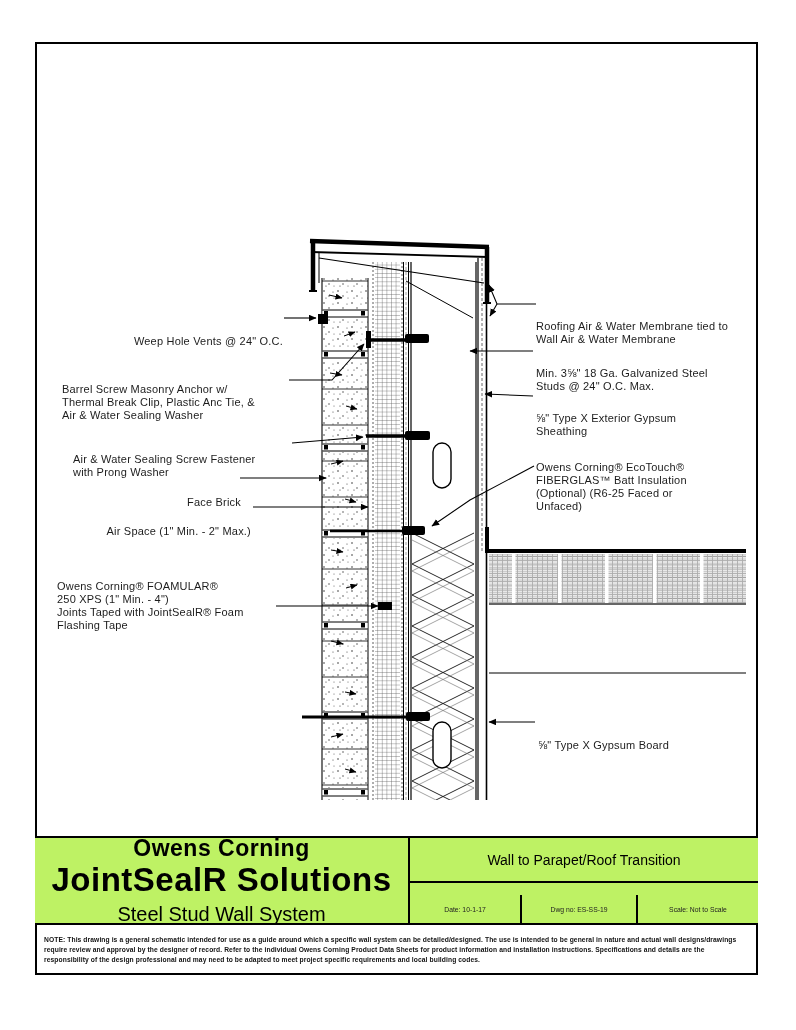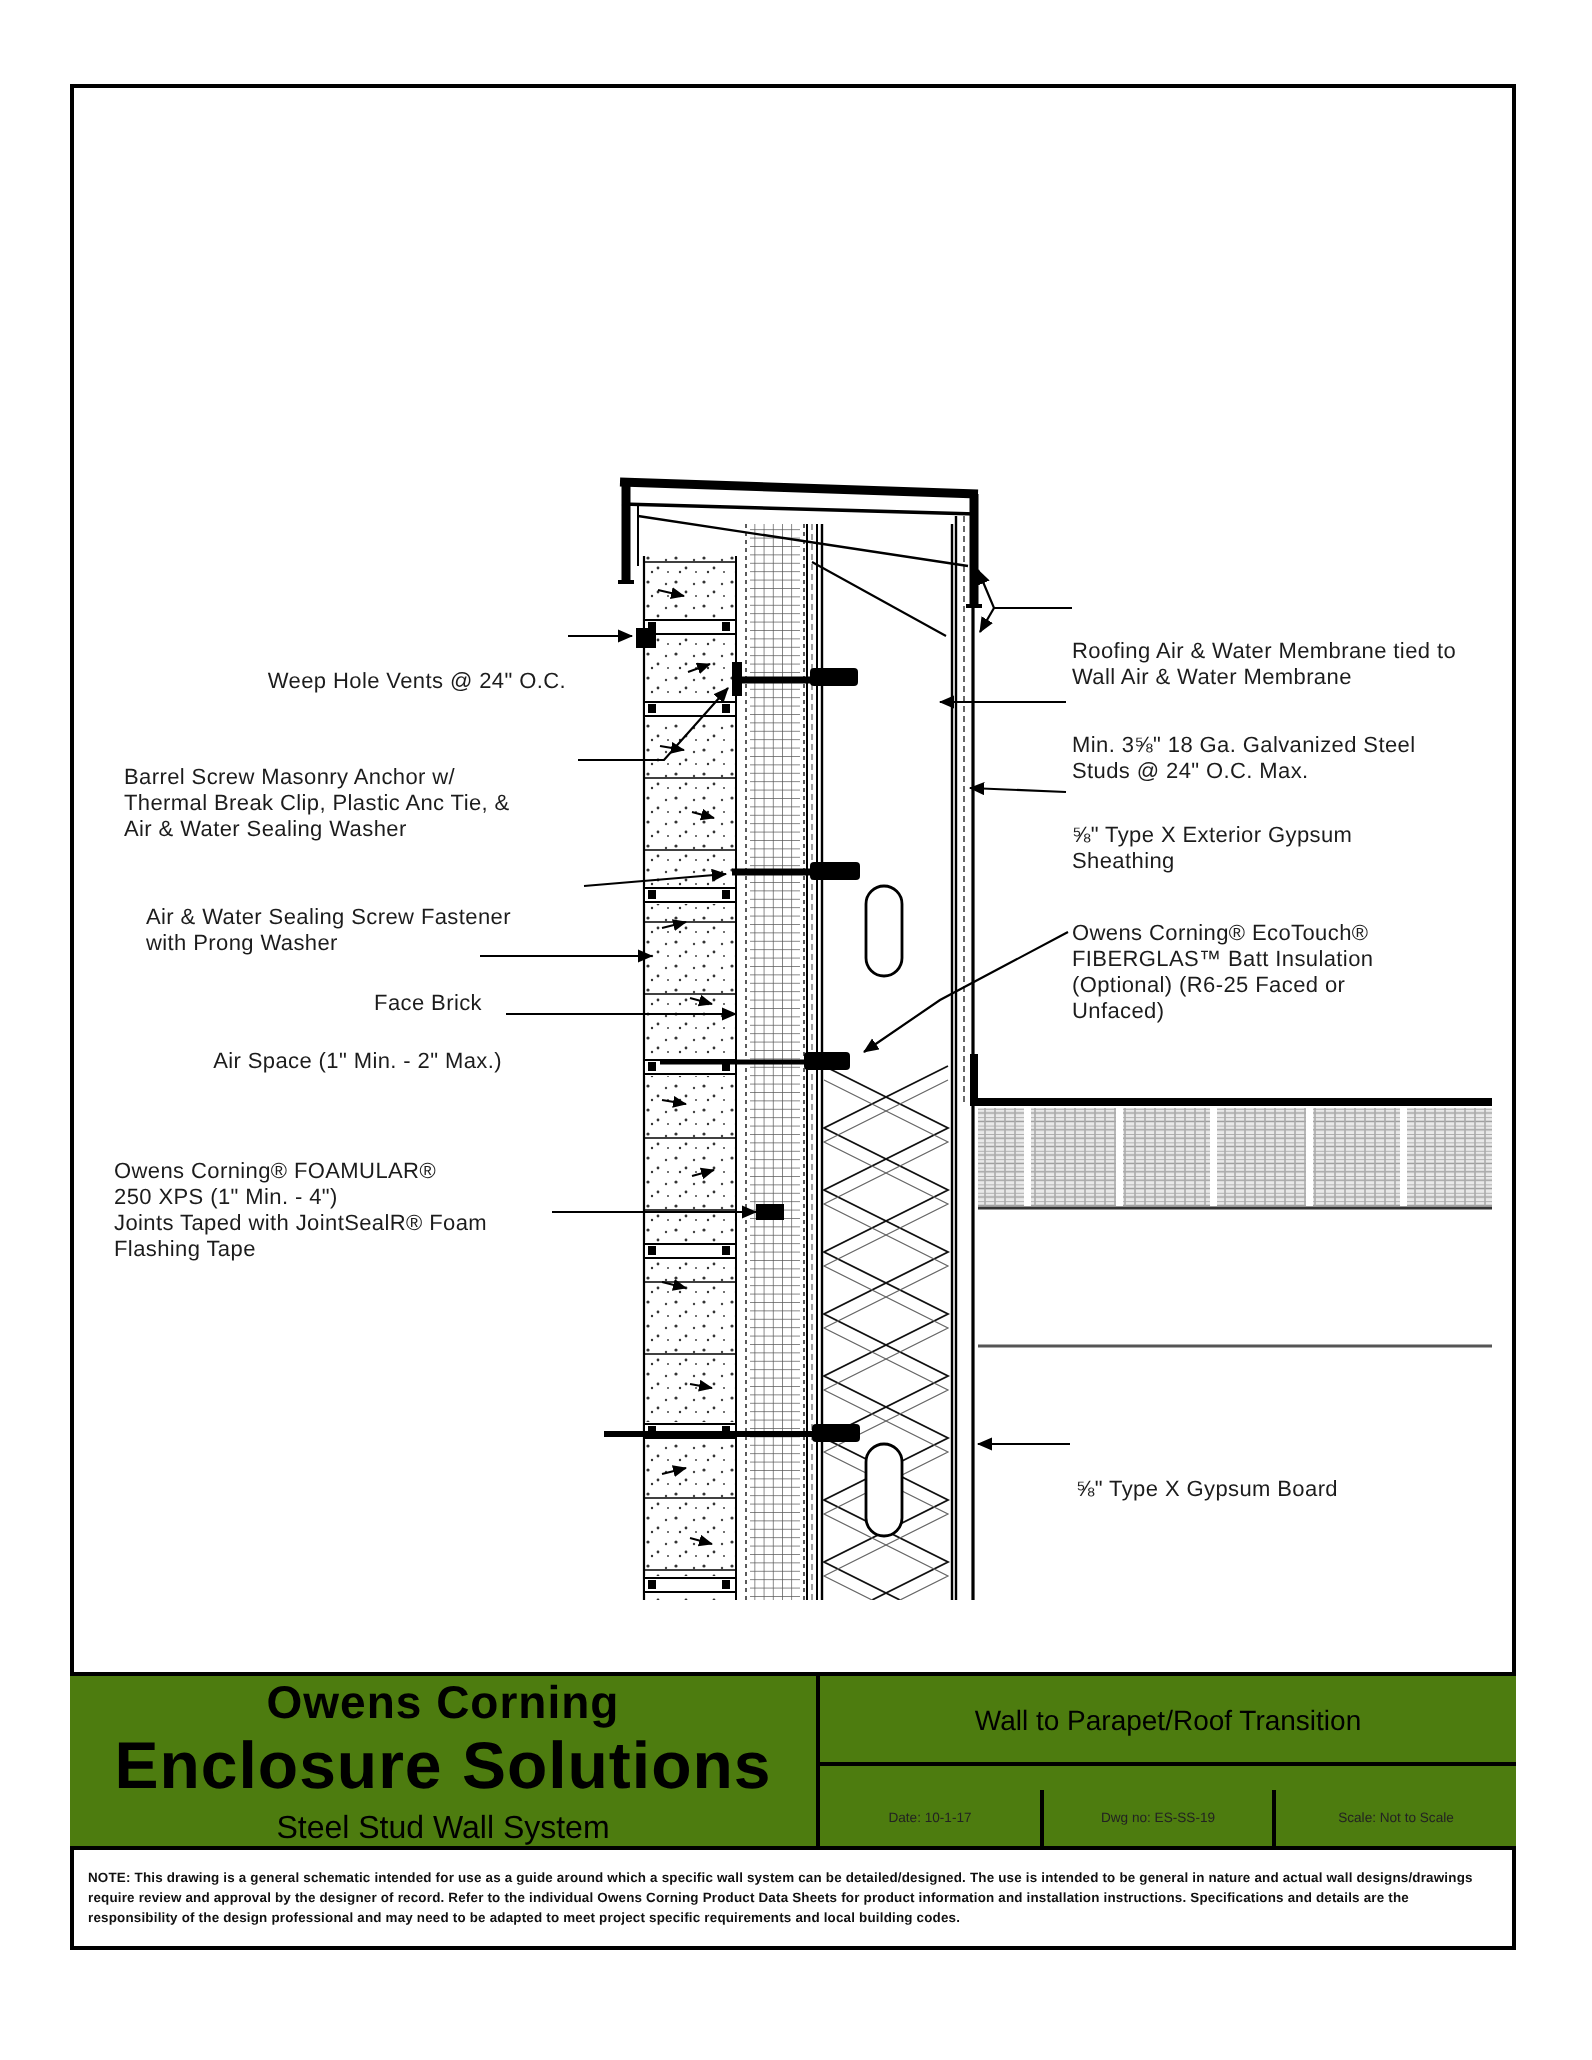--- a/index.html
+++ b/index.html
@@ -15,29 +15,29 @@
   .ann{
     position:absolute;font-size:11px;line-height:13px;color:#1c1c1c;
     white-space:pre-line;letter-spacing:.2px;margin-top:24px;
   }
   .ann.r{text-align:right;}
   .ann.c{text-align:left;}
   .ann.l{text-align:left;}
   .titleblock{
     position:absolute;left:0;right:0;top:794px;height:85px;
     border-top:2px solid #000;border-bottom:2px solid #000;
-    display:flex;box-sizing:content-box;background:#4d7c0f;
+    display:flex;box-sizing:content-box;background:#bef264;
   }
   .tb-left{
     width:373px;display:flex;flex-direction:column;align-items:center;
     justify-content:center;gap:1px;
   }
   .brand1{font-size:23px;font-weight:bold;letter-spacing:.5px;}
   .brand2{font-size:33px;font-weight:bold;letter-spacing:.5px;margin-top:-2px;}
-  .brand3{font-size:16px;margin-top:3px;}
+  .brand3{font-size:20px;margin-top:3px;}
   .tb-right{flex:1;border-left:2px solid #000;display:flex;flex-direction:column;gap:12px;}
   .tb-title{
     height:43px;border-bottom:2px solid #000;display:flex;align-items:center;
     justify-content:center;font-size:14px;
   }
   .tb-info{flex:1;display:flex;}
   .tb-cell{
     display:flex;align-items:center;justify-content:center;
     font-size:6.8px;color:#222;
   }
@@ -295,21 +295,21 @@
 <div class="ann l" style="left:536px;top:437px;width:212px;">Owens Corning® EcoTouch®
 FIBERGLAS™ Batt Insulation
 (Optional) (R6-25 Faced or
 Unfaced)</div>
 <div class="ann l" style="left:538px;top:715px;width:212px;">⅝" Type X Gypsum Board</div>
 
 <div class="sheet" style="border:none;background:transparent;">
   <div class="titleblock">
     <div class="tb-left">
       <div class="brand1">Owens Corning</div>
-      <div class="brand2">Enclosure Solutions</div>
+      <div class="brand2">JointSealR Solutions</div>
       <div class="brand3">Steel Stud Wall System</div>
     </div>
     <div class="tb-right">
       <div class="tb-title">Wall to Parapet/Roof Transition</div>
       <div class="tb-info">
         <div class="tb-cell c1">Date: 10-1-17</div>
         <div class="tb-cell c2">Dwg no: ES-SS-19</div>
         <div class="tb-cell c3">Scale: Not to Scale</div>
       </div>
     </div>

